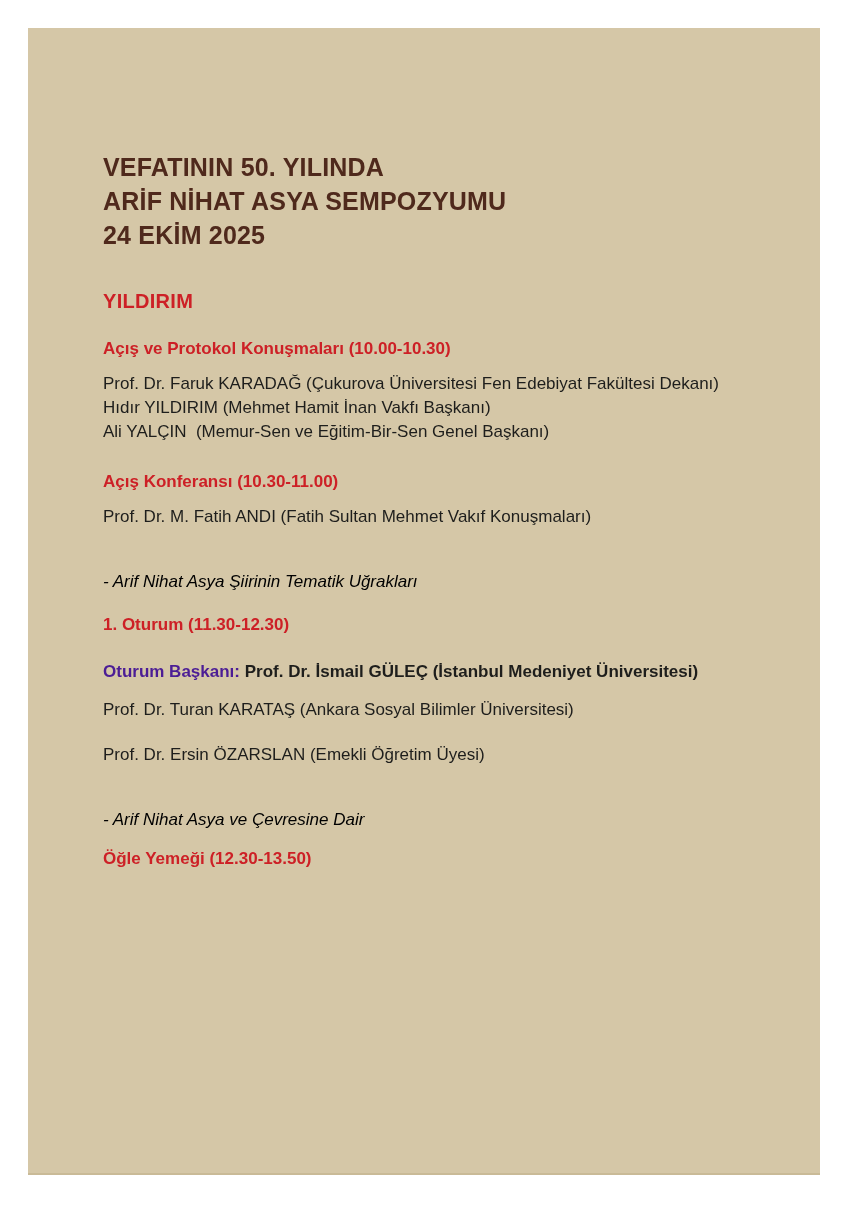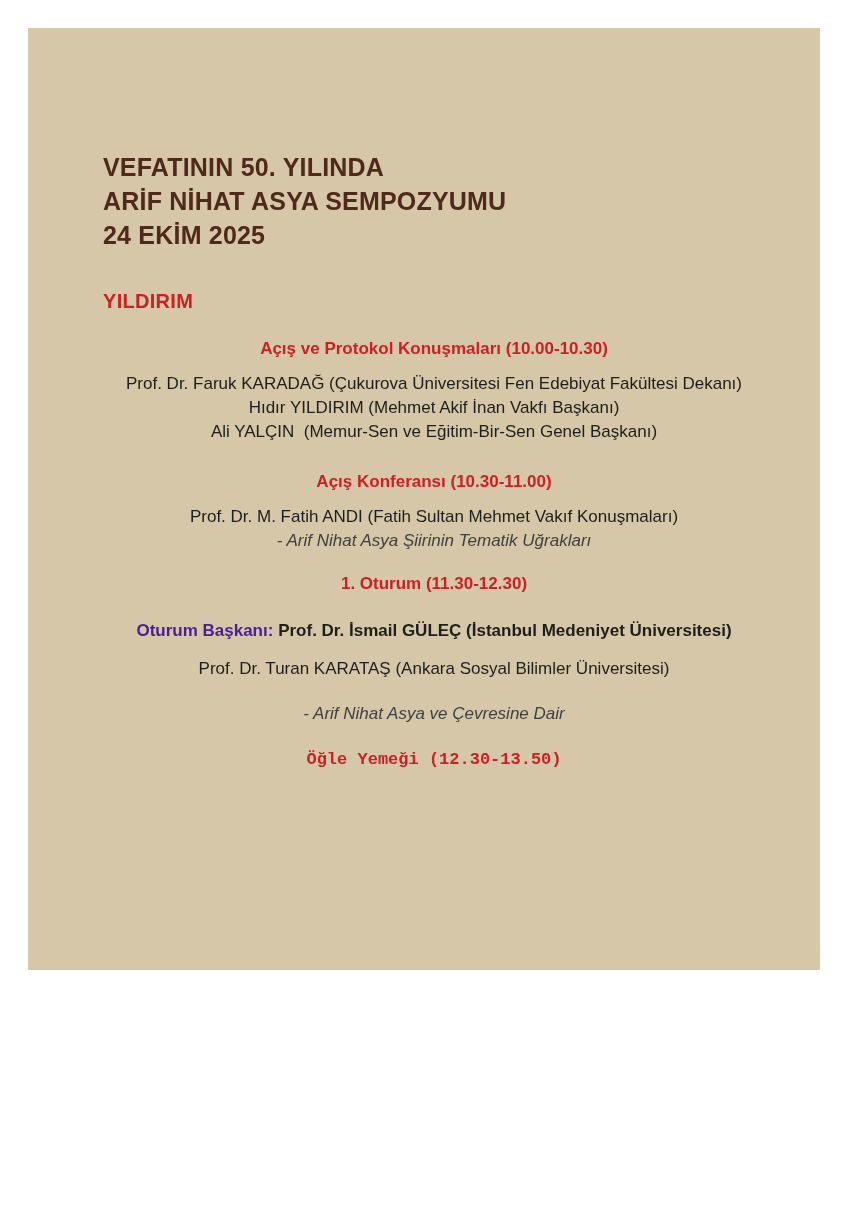--- a/index.html
+++ b/index.html
@@ -4,21 +4,21 @@
 <style>
   html, body {
     margin: 0;
     padding: 0;
     background: #ffffff;
     font-family: "Liberation Sans", sans-serif;
   }
   .page {
     position: relative;
     width: 850px;
-    height: 970px;
+    height: 1206px;
     background: #ffffff;
     overflow: hidden;
   }
   .card {
     position: absolute;
     left: 28px;
     top: 28px;
     width: 792px;
     height: 1147px;
     background: #d5c7a7;
@@ -36,45 +36,46 @@
   }
   .title-line { display: block; }
   .program {
     margin: 36px 0 0 0;
     font-size: 20px;
     line-height: 27px;
     font-weight: 700;
     letter-spacing: 0.3px;
     color: #cd2026;
   }
-  section { display: block; text-align: center; }
+  section { display: block; }
   .s1 { margin-top: 22px; }
   .s2 { margin-top: 26px; }
   .s3 { margin-top: 19px; }
-  .s4 { margin-top: 22px; font-family: Liberation Mono, monospace; }
+  .s4 { margin-top: 15px; }
   .sec-h {
     margin: 0 0 12px 0;
     font-size: 17px;
     line-height: 23px;
     font-weight: 700;
     color: #cd2026;
   }
   .s3 .sec-h { margin-bottom: 24px; margin-top: 15px; }
   .s4 .sec-h { margin-bottom: 0; }
   .speaker {
     font-size: 17px;
     line-height: 24px;
     color: #1e1e1c;
     white-space: pre-wrap;
   }
   .topic {
     font-size: 17px;
     line-height: 24px;
     font-style: italic;
-    color: #404040;
+    color: #000000;
+    margin-top: 41px;
   }
   .entry + .entry { margin-top: 21px; }
   .chair-line {
     margin: 0 0 14px 0;
     font-size: 17px;
     line-height: 24px;
     font-weight: 700;
   }
   .chair-label { color: #4c1d95; }
   .chair-name { color: #1e1e1c; }
@@ -90,21 +91,21 @@
       <span class="title-line">ARİF NİHAT ASYA SEMPOZYUMU</span>
       <span class="title-line">24 EKİM 2025</span>
     </h1>
 
     <div class="program">YILDIRIM</div>
 
     <section class="s1">
       <h2 class="sec-h">Açış ve Protokol Konuşmaları (10.00-10.30)</h2>
       <div>
         <div class="speaker">Prof. Dr. Faruk KARADAĞ (Çukurova Üniversitesi Fen Edebiyat Fakültesi Dekanı)</div>
-        <div class="speaker">Hıdır YILDIRIM (Mehmet Akif İnan Vakfı Başkanı)</div>
+        <div class="speaker">Hıdır YILDIRIM (Mehmet Hamit İnan Vakfı Başkanı)</div>
         <div class="speaker">Ali YALÇIN  (Memur-Sen ve Eğitim-Bir-Sen Genel Başkanı)</div>
       </div>
     </section>
 
     <section class="s2">
       <h2 class="sec-h">Açış Konferansı (10.30-11.00)</h2>
       <div class="entry">
         <div class="speaker">Prof. Dr. M. Fatih ANDI (Fatih Sultan Mehmet Vakıf Konuşmaları)</div>
         <div class="topic">- Arif Nihat Asya Şiirinin Tematik Uğrakları</div>
       </div>
@@ -113,20 +114,21 @@
     <section class="s3">
       <h2 class="sec-h">1. Oturum (11.30-12.30)</h2>
       <div class="chair-line">
         <span class="chair-label">Oturum Başkanı:</span>
         <span class="chair-name">Prof. Dr. İsmail GÜLEÇ (İstanbul Medeniyet Üniversitesi)</span>
       </div>
       <div class="entry">
         <div class="speaker">Prof. Dr. Turan KARATAŞ (Ankara Sosyal Bilimler Üniversitesi)</div>
       </div>
       <div class="entry">
+        <div class="speaker">Prof. Dr. Ersin ÖZARSLAN (Emekli Öğretim Üyesi)</div>
         <div class="topic">- Arif Nihat Asya ve Çevresine Dair</div>
       </div>
     </section>
 
     <section class="s4">
       <h2 class="sec-h">Öğle Yemeği (12.30-13.50)</h2>
     </section>
 
   </div>
 </div>

